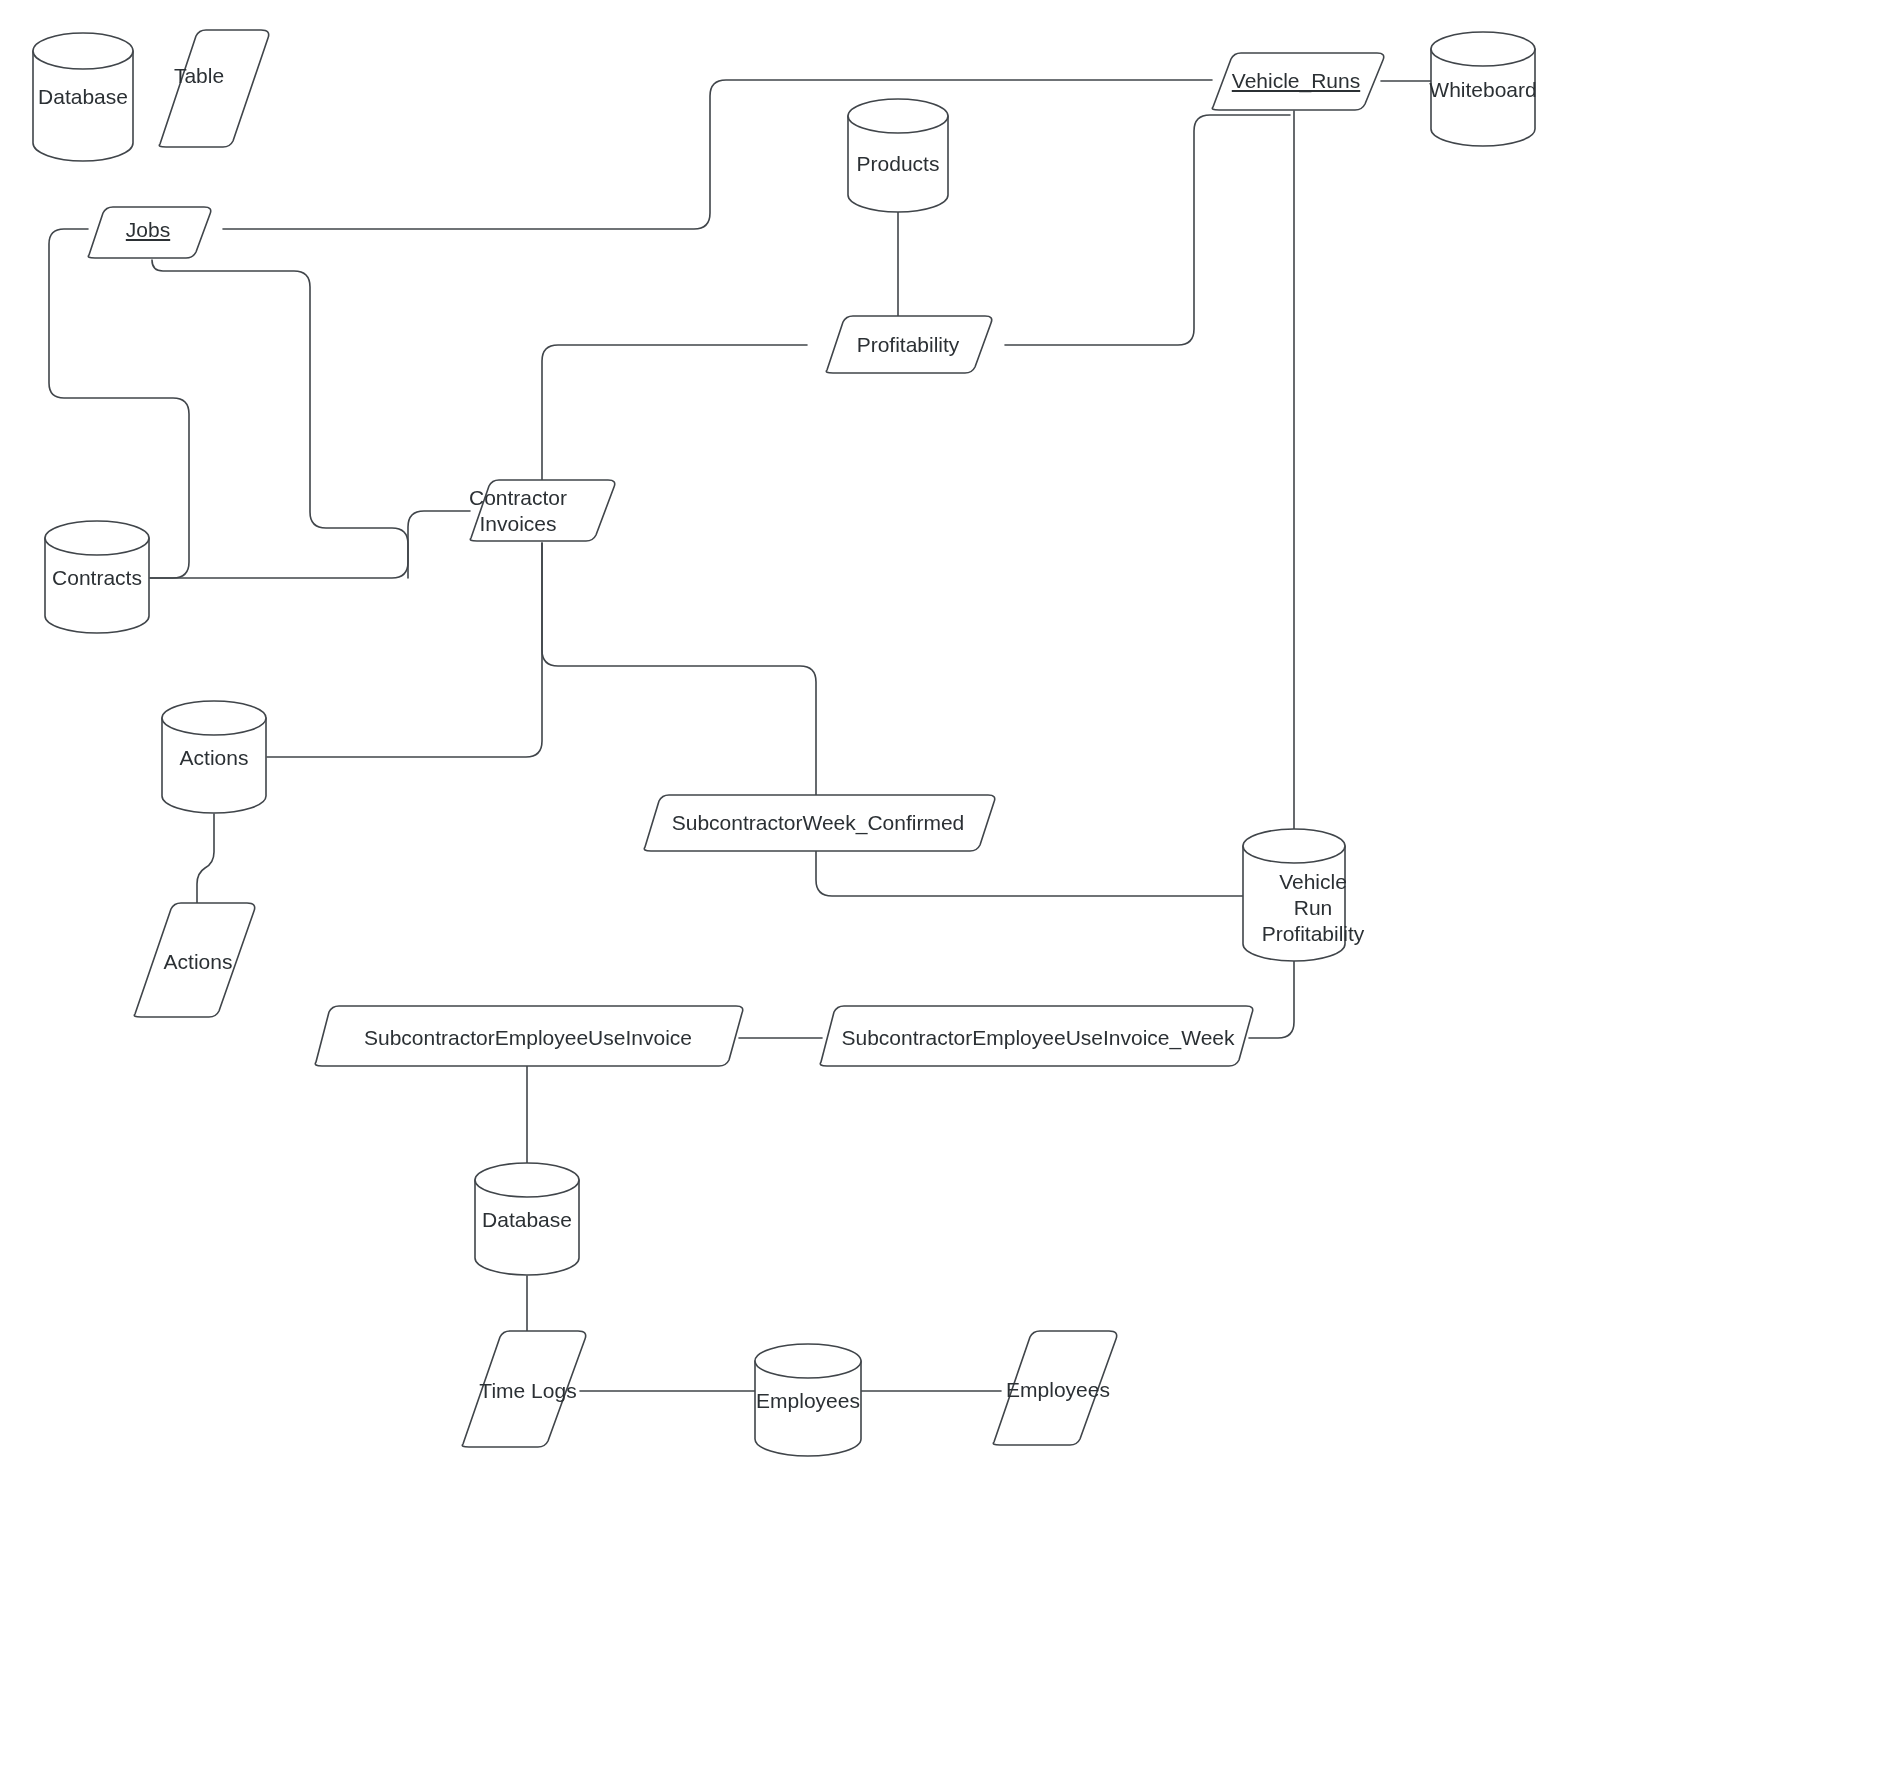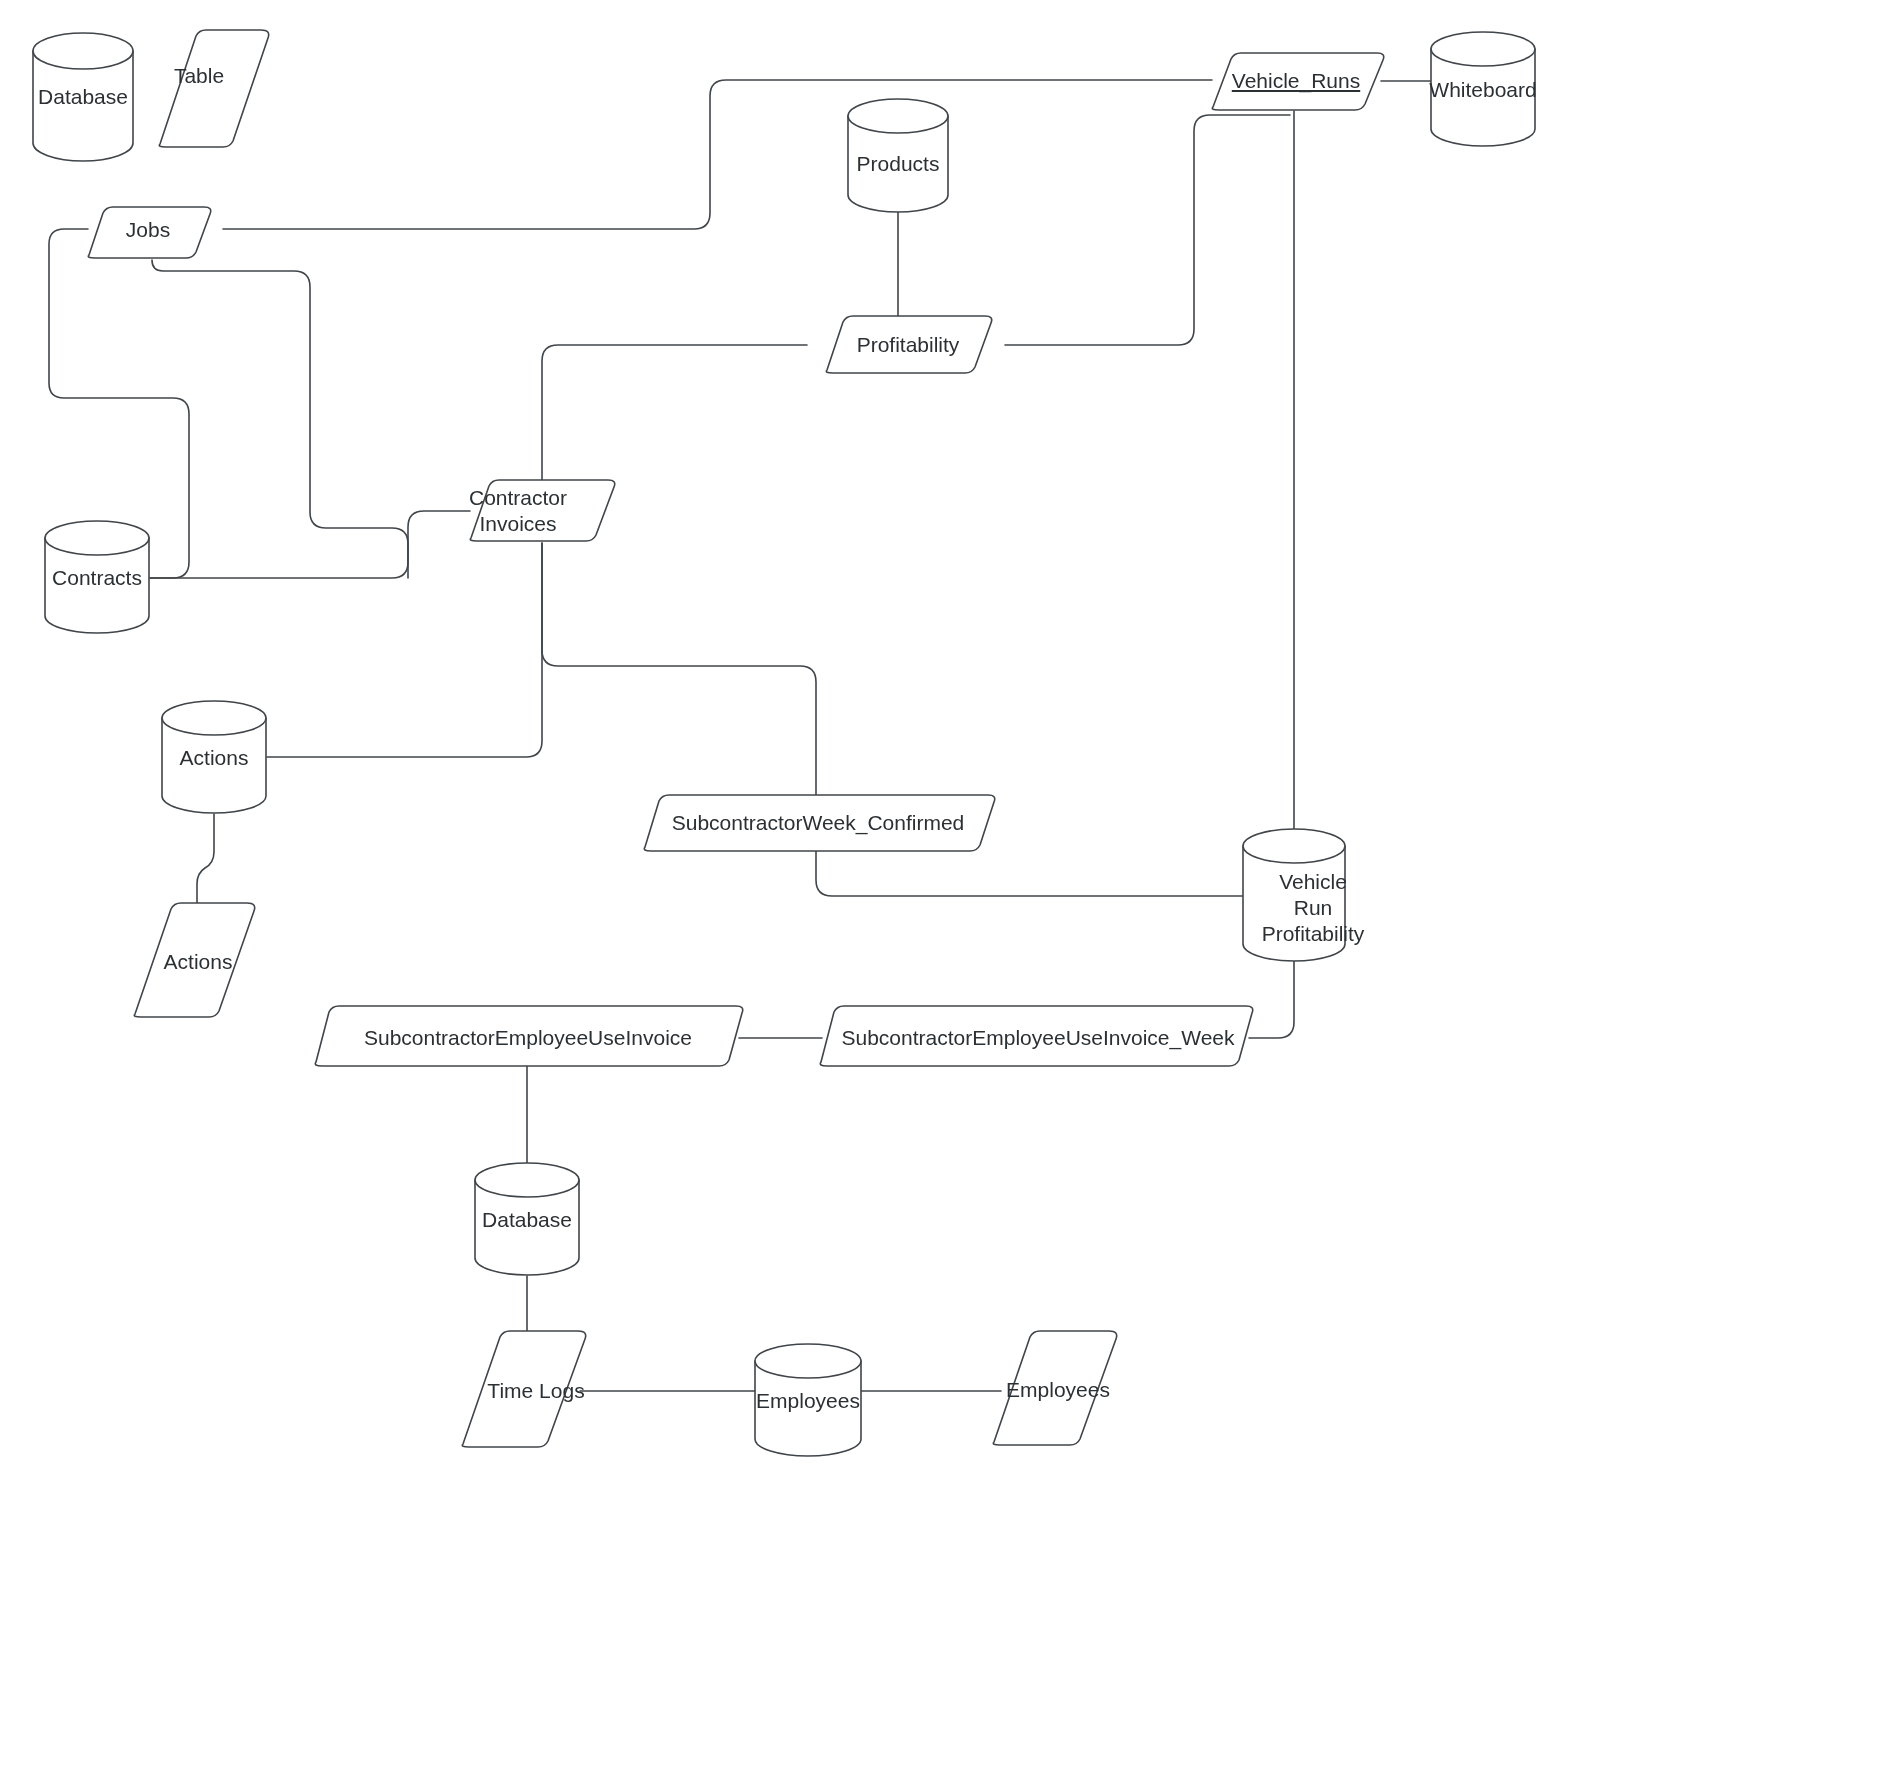--- a/index.html
+++ b/index.html
@@ -190,32 +190,32 @@
         <path class="shape-outline" d="M 994 1442 L 1030 1337 Q 1033 1331 1040 1331 L 1109 1331 Q 1119 1331 1116 1339 L 1080 1439 Q 1077 1445 1070 1445 L 1000 1445 Q 991 1445 994 1442 Z"></path>
       </g>
 
     </g>
   </svg>
 
   <div class="node-label" style="left:83px;  top:97px;">Database</div>
   <div class="node-label" style="left:199px; top:76px;text-align:right;">Table</div>
   <div class="node-label" style="left:1296px;top:81px;text-decoration:underline;">Vehicle_Runs</div>
   <div class="node-label" style="left:1483px;top:90px;">Whiteboard</div>
-  <div class="node-label" style="left:148px; top:230px;">Jobs</div>
+  <div class="node-label" style="left:148px; top:230px;text-decoration:underline;">Jobs</div>
   <div class="node-label" style="left:898px; top:164px;">Products</div>
   <div class="node-label" style="left:908px; top:345px;">Profitability</div>
   <div class="node-label" style="left:518px; top:511px;">Contractor
 Invoices</div>
   <div class="node-label" style="left:97px;  top:578px;">Contracts</div>
   <div class="node-label" style="left:214px; top:758px;">Actions</div>
   <div class="node-label" style="left:198px; top:962px;">Actions</div>
   <div class="node-label" style="left:818px; top:823px;">SubcontractorWeek_Confirmed</div>
   <div class="node-label" style="left:1295px;top:908px;padding-left:36px;">Vehicle
 Run
 Profitability</div>
   <div class="node-label" style="left:528px; top:1038px;">SubcontractorEmployeeUseInvoice</div>
   <div class="node-label" style="left:1038px;top:1038px;">SubcontractorEmployeeUseInvoice_Week</div>
   <div class="node-label" style="left:527px; top:1220px;">Database</div>
-  <div class="node-label" style="left:528px; top:1391px;margin-left:8px;">Time Logs</div>
+  <div class="node-label" style="left:528px; top:1391px;">Time Logs</div>
   <div class="node-label" style="left:808px; top:1401px;">Employees</div>
   <div class="node-label" style="left:1058px;top:1390px;">Employees</div>
 
 </div>
 
 </body></html>

